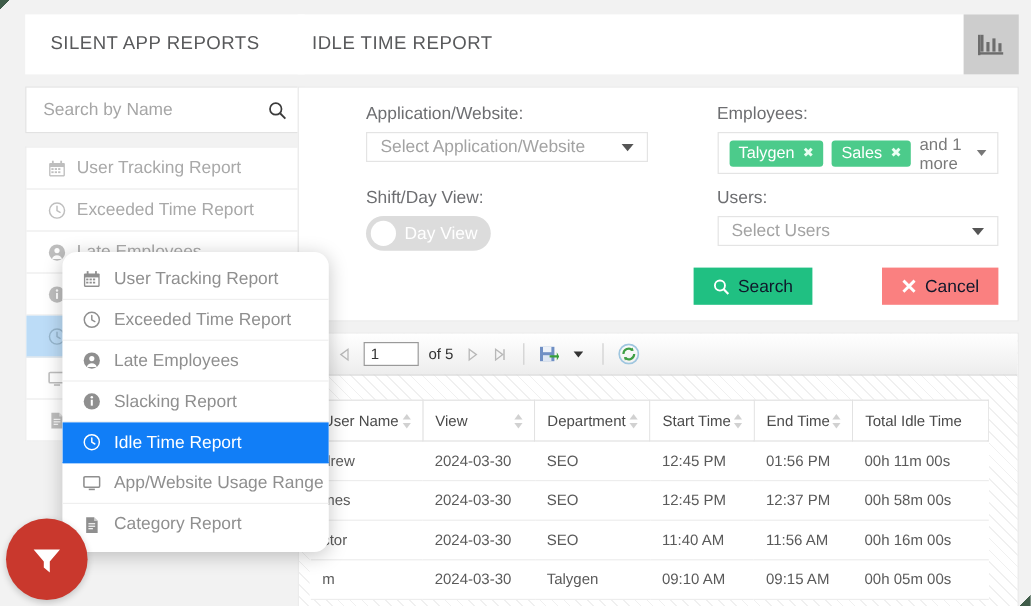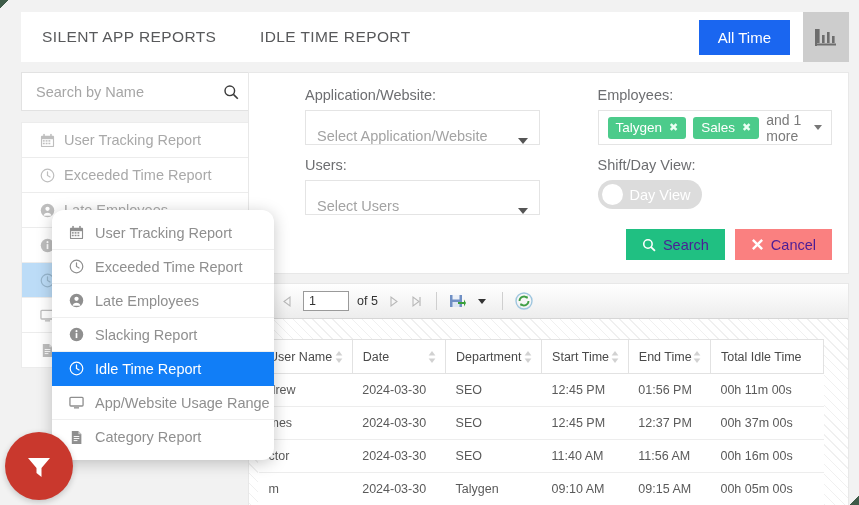--- a/index.html
+++ b/index.html
@@ -67,21 +67,21 @@
 
   
   .filter-card {
     margin-top:10px; background:#fff; border:1px solid #e8e8e8;
     padding:14px 16px 13px 16px;
   }
   .f-row { display:flex; gap:18px; }
   .f-col { flex:1; min-width:0;margin-left:40px; }
   .f-label { color:#6d6e71; font-size:14.5px; margin-bottom:7px; }
   .f-select {
-    border:1px solid #e4e4e4; height:35px; display:flex; align-items:flex-end;
+    border:1px solid #e4e4e4; height:25px; display:flex; align-items:center;
     padding:0 11px; color:#a3a3a3; font-size:14.5px; position:relative; cursor:pointer;
   }
   .caret { position:absolute; right:11px; width:0;height:0;
     border-left:5px solid transparent;border-right:5px solid transparent;border-top:6px solid #555; }
   .tagbox {
     border:1px solid #e4e4e4; height:35px; display:flex; align-items:center;
     padding:0 9px; gap:7px; position:relative;
   }
   .tag {
     background:#4ccb8b; color:#fff; font-size:13.5px; border-radius:3px;
@@ -94,23 +94,24 @@
   .f-row2 { display:flex; gap:18px; margin-top:12px; }
   .toggle {
     background:#dcdcdc; border-radius:17px; height:29px; width:104px;
     display:flex; align-items:center; padding:0 4px; gap:7px; cursor:pointer;
   }
   .knob { width:21px; height:21px; border-radius:50%; background:#fff; flex:0 0 21px; }
   .toggle-label { color:#fff; font-size:14.5px; }
 
   .f-actions { display:flex; justify-content:flex-end; gap:10px; margin-top:14px; }
   .btn {
-    height:31px; padding:0 16px; border:0; color:#4c1d95; font-size:14.5px;
+    height:31px; padding:0 16px; border:0; color:#0f172a; font-size:14.5px;
     display:flex; align-items:center; gap:7px; cursor:pointer;
     font-family:"Liberation Sans", sans-serif;
+    margin-left:48px;
   }
   .btn-search { background:#20c082; }
   .btn-cancel { background:#fa8080; }
 
   
   .report-card {
     margin-top:9px; height:240px; border:1px solid #e8e8e8; background:#fff;
     background-image: repeating-linear-gradient(45deg, #ffffff 0 6px, #f0f0f0 6px 7px);
     position:relative; overflow:hidden;
   }
@@ -263,21 +264,20 @@
           </span>
           <span>Category Report</span>
         </div>
       </div>
   </div>
 
   <div class="right-panel">
     <div class="rp-head">
       <span class="rp-title">IDLE TIME REPORT</span>
       <div class="rp-head-right">
-        <button class="btn-alltime">All Time</button>
         <div class="chart-btn">
           <svg width="22" height="20" viewBox="0 0 22 20">
             <rect x="2" y="2" width="2.6" height="14" fill="#6d6d6d"></rect>
             <rect x="7" y="8" width="2.6" height="8" fill="#6d6d6d"></rect>
             <rect x="12" y="5" width="2.6" height="11" fill="#6d6d6d"></rect>
             <rect x="17" y="9" width="2.6" height="7" fill="#6d6d6d"></rect>
             <rect x="1" y="16.5" width="20" height="2" fill="#6d6d6d"></rect>
             <rect x="0" y="2" width="2" height="17" fill="#6d6d6d"></rect>
           </svg>
         </div>
@@ -307,31 +307,31 @@
               <span class="andmore">
                 <span>and 1 more</span>
                 <span class="caret2"></span>
               </span>
             </div>
         </div>
       </div>
 
       <div class="f-row2">
         <div class="f-col">
+          <div class="f-label">Shift/Day View:</div>
+          <div class="toggle">
+            <span class="knob"></span>
+            <span class="toggle-label">Day View</span>
+          </div>
+        </div>
+        <div class="f-col">
           <div class="f-label">Users:</div>
           <div class="f-select">
             <span>Select Users</span>
             <span class="caret"></span>
-          </div>
-        </div>
-        <div class="f-col">
-          <div class="f-label">Shift/Day View:</div>
-          <div class="toggle">
-            <span class="knob"></span>
-            <span class="toggle-label">Day View</span>
           </div>
         </div>
       </div>
 
       <div class="f-actions">
         <button class="btn btn-search">
           <svg width="14" height="14" viewBox="0 0 20 20">
             <circle cx="8.5" cy="8.5" r="6" fill="none" stroke="#fff" stroke-width="2.2"></circle>
             <line x1="13" y1="13" x2="18.5" y2="18.5" stroke="#fff" stroke-width="2.6"></line>
           </svg>
@@ -398,21 +398,21 @@
       </div>
 
       <div class="table-scroll">
         <table class="rv-table">
           <thead>
               <tr id="thead-row">
                 <th><span>User Name</span><svg class="sort-ico" width="8" height="13" viewBox="0 0 8 13">
                     <polygon points="4,0.5 7.4,5 0.6,5" fill="#9a9a9a"></polygon>
                     <polygon points="4,12.5 7.4,8 0.6,8" fill="#9a9a9a"></polygon>
                   </svg></th>
-                <th><span>Date</span><svg class="sort-ico" width="8" height="13" viewBox="0 0 8 13">
+                <th><span>View</span><svg class="sort-ico" width="8" height="13" viewBox="0 0 8 13">
                     <polygon points="4,0.5 7.4,5 0.6,5" fill="#9a9a9a"></polygon>
                     <polygon points="4,12.5 7.4,8 0.6,8" fill="#9a9a9a"></polygon>
                   </svg></th>
                 <th><span>Department</span><svg class="sort-ico" width="8" height="13" viewBox="0 0 8 13">
                     <polygon points="4,0.5 7.4,5 0.6,5" fill="#9a9a9a"></polygon>
                     <polygon points="4,12.5 7.4,8 0.6,8" fill="#9a9a9a"></polygon>
                   </svg></th>
                 <th><span>Start Time</span><svg class="sort-ico" width="8" height="13" viewBox="0 0 8 13">
                     <polygon points="4,0.5 7.4,5 0.6,5" fill="#9a9a9a"></polygon>
                     <polygon points="4,12.5 7.4,8 0.6,8" fill="#9a9a9a"></polygon>
@@ -432,21 +432,21 @@
                 <td>12:45 PM</td>
                 <td>01:56 PM</td>
                 <td>00h 11m 00s</td>
               </tr>
               <tr>
                 <td>mes</td>
                 <td>2024-03-30</td>
                 <td>SEO</td>
                 <td>12:45 PM</td>
                 <td>12:37 PM</td>
-                <td>00h 37m 00s</td>
+                <td>00h 58m 00s</td>
               </tr>
               <tr>
                 <td>ctor</td>
                 <td>2024-03-30</td>
                 <td>SEO</td>
                 <td>11:40 AM</td>
                 <td>11:56 AM</td>
                 <td>00h 16m 00s</td>
               </tr>
               <tr>

